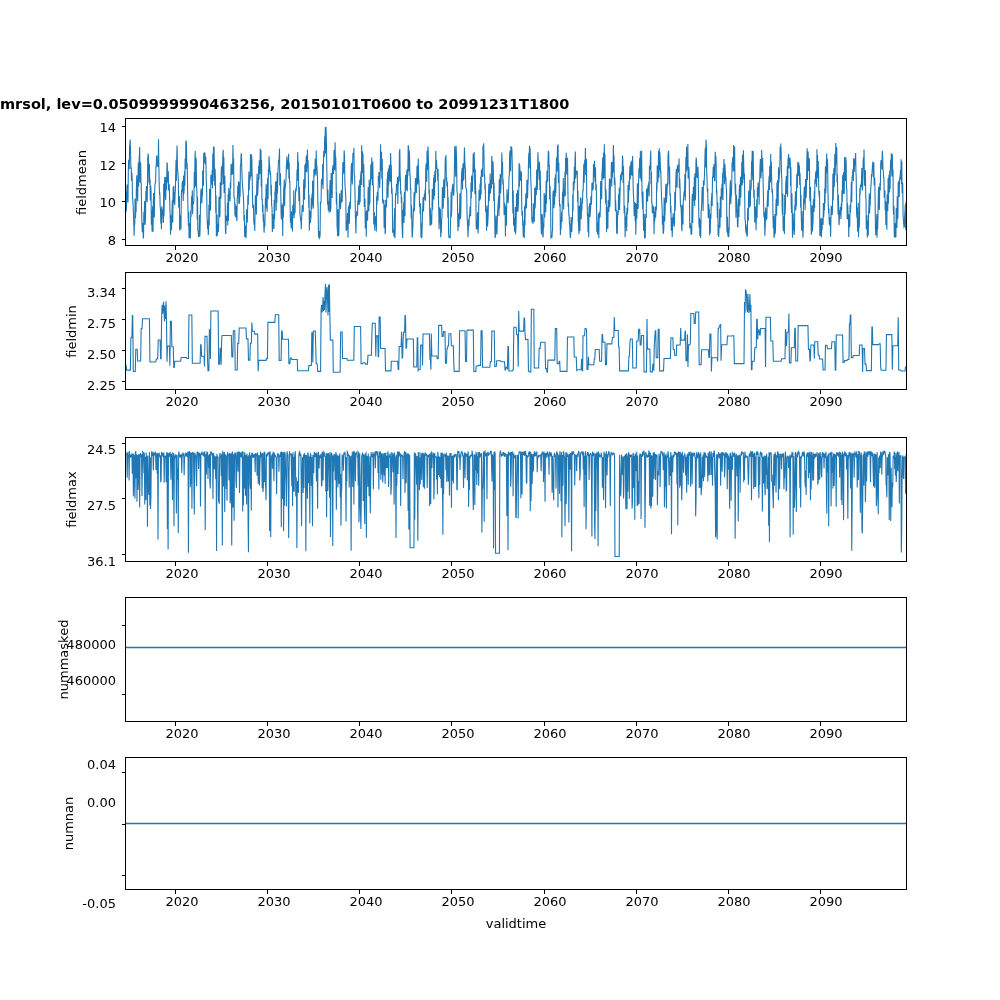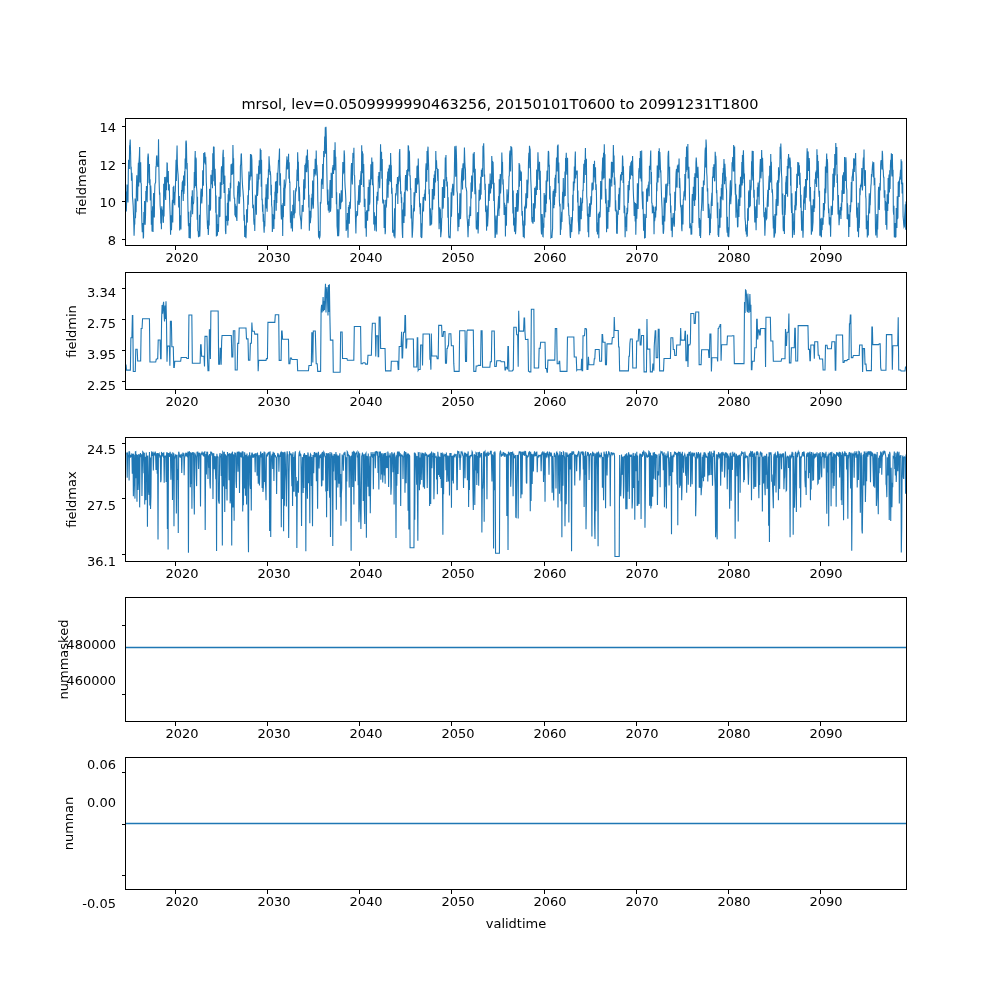--- a/index.html
+++ b/index.html
@@ -18,24 +18,24 @@
     position: relative;
     width: 1000px;
     height: 1000px;
     background: #ffffff;
   }
   .fig-title {
     position: absolute;
     left: 0;
     top: 96px;
     width: 1000px;
-    text-align: center;
     font-size: 14.5px;
     color: #000000;
     white-space: nowrap;
+    font-weight: bold;
   }
   .panel {
     position: absolute;
     box-sizing: border-box;
     border: 1.1px solid #000000;
     background: #ffffff;
     overflow: hidden;
   }
   .panel svg {
     display: block;
@@ -103,21 +103,21 @@
   <div class="xtick" style="left:704px; top:250px; width:60px;">2080</div>
   <div class="xtick" style="left:796px; top:250px; width:60px;">2090</div>
 
   <div class="panel" id="panel-fieldmin" style="left:125px; top:272px; width:782px; height:118px;">
     <svg viewBox="0 0 782 118" preserveAspectRatio="none">
       <polyline id="p2" fill="none" stroke="#1f77b4" stroke-width="1.1" points="0.0,93.2 0.5,98.8 1.0,98.8 1.5,98.8 2.0,98.8 2.4,98.8 2.9,98.8 3.4,98.8 3.9,98.8 4.4,98.8 4.9,65.9 5.4,65.9 5.9,65.9 6.4,43.3 6.8,43.3 7.3,100.2 7.8,100.2 8.3,100.2 8.8,100.2 9.3,100.2 9.8,77.6 10.3,77.6 10.8,77.6 11.2,77.6 11.7,89.6 12.2,89.6 12.7,89.6 13.2,89.6 13.7,89.6 14.2,89.6 14.7,89.6 15.2,56.5 15.6,56.5 16.1,56.5 16.6,46.6 17.1,46.6 17.6,46.6 18.1,46.6 18.6,46.6 19.1,46.6 19.6,46.6 20.1,46.6 20.5,46.6 21.0,46.6 21.5,46.6 22.0,46.6 22.5,46.6 23.0,46.6 23.5,46.6 24.0,90.6 24.5,90.6 24.9,90.6 25.4,90.6 25.9,90.6 26.4,90.6 26.9,90.6 27.4,90.6 27.9,90.6 28.4,90.6 28.9,90.6 29.3,90.6 29.8,90.6 30.3,87.8 30.8,87.8 31.3,87.1 31.8,87.1 32.3,68.1 32.8,68.1 33.3,68.1 33.7,68.1 34.2,68.1 34.7,87.1 35.2,87.1 35.7,46.4 36.2,32.5 36.7,41.5 37.2,33.0 37.7,29.3 38.1,40.4 38.6,49.4 39.1,33.1 39.6,46.8 40.1,28.8 40.6,49.4 41.1,90.3 41.6,74.4 42.1,74.4 42.5,74.4 43.0,74.4 43.5,74.4 44.0,94.4 44.5,49.2 45.0,49.2 45.5,49.2 46.0,75.0 46.5,75.0 46.9,75.0 47.4,75.0 47.9,96.2 48.4,96.2 48.9,89.8 49.4,89.8 49.9,89.8 50.4,89.8 50.9,89.8 51.4,89.8 51.8,89.8 52.3,89.8 52.8,89.8 53.3,89.8 53.8,89.8 54.3,89.8 54.8,89.8 55.3,85.9 55.8,85.9 56.2,85.9 56.7,85.9 57.2,85.9 57.7,85.9 58.2,85.9 58.7,85.9 59.2,85.9 59.7,85.9 60.2,85.9 60.6,85.9 61.1,87.0 61.6,87.0 62.1,87.0 62.6,87.0 63.1,42.7 63.6,42.7 64.1,42.7 64.6,42.7 65.0,42.7 65.5,42.7 66.0,42.7 66.5,91.8 67.0,91.8 67.5,91.8 68.0,91.8 68.5,91.8 69.0,91.8 69.4,91.8 69.9,91.8 70.4,91.8 70.9,91.8 71.4,91.8 71.9,91.8 72.4,91.8 72.9,91.8 73.4,91.8 73.8,91.8 74.3,91.8 74.8,73.1 75.3,73.1 75.8,84.7 76.3,84.7 76.8,84.7 77.3,84.7 77.8,84.7 78.2,84.7 78.7,95.0 79.2,64.5 79.7,64.5 80.2,64.5 80.7,64.5 81.2,64.5 81.7,86.7 82.2,99.3 82.7,99.3 83.1,99.3 83.6,57.8 84.1,57.8 84.6,87.5 85.1,38.7 85.6,38.7 86.1,38.7 86.6,38.7 87.1,38.7 87.5,38.7 88.0,38.7 88.5,38.7 89.0,38.7 89.5,38.7 90.0,38.7 90.5,38.7 91.0,38.7 91.5,38.7 91.9,38.7 92.4,38.7 92.9,92.8 93.4,92.8 93.9,92.8 94.4,76.6 94.9,76.6 95.4,93.2 95.9,69.1 96.3,63.5 96.8,63.5 97.3,63.5 97.8,63.5 98.3,63.5 98.8,63.5 99.3,63.5 99.8,63.5 100.3,63.5 100.7,63.5 101.2,63.5 101.7,63.5 102.2,63.5 102.7,63.5 103.2,63.5 103.7,63.5 104.2,63.5 104.7,63.5 105.1,63.5 105.6,63.5 106.1,85.3 106.6,85.3 107.1,85.3 107.6,58.8 108.1,58.8 108.6,58.8 109.1,58.8 109.5,98.6 110.0,98.6 110.5,98.6 111.0,98.6 111.5,98.6 112.0,71.6 112.5,71.6 113.0,71.6 113.5,56.0 113.9,56.0 114.4,56.0 114.9,56.0 115.4,56.0 115.9,56.0 116.4,56.0 116.9,56.0 117.4,56.0 117.9,56.0 118.4,56.0 118.8,56.0 119.3,56.0 119.8,56.0 120.3,56.0 120.8,67.0 121.3,67.0 121.8,67.0 122.3,67.0 122.8,88.6 123.2,88.6 123.7,88.6 124.2,88.6 124.7,71.4 125.2,71.4 125.7,71.4 126.2,50.4 126.7,59.2 127.2,59.2 127.6,59.2 128.1,59.2 128.6,59.2 129.1,62.2 129.6,62.2 130.1,62.2 130.6,62.2 131.1,62.2 131.6,62.2 132.0,62.2 132.5,100.0 133.0,88.9 133.5,88.9 134.0,88.9 134.5,88.9 135.0,88.9 135.5,88.9 136.0,88.9 136.4,88.9 136.9,88.9 137.4,88.9 137.9,88.9 138.4,88.9 138.9,88.9 139.4,88.9 139.9,88.9 140.4,88.9 140.8,87.1 141.3,87.1 141.8,87.1 142.3,50.2 142.8,50.2 143.3,50.2 143.8,50.2 144.3,50.2 144.8,50.2 145.2,50.2 145.7,50.2 146.2,50.2 146.7,50.2 147.2,50.2 147.7,50.2 148.2,50.2 148.7,50.2 149.2,50.2 149.7,42.4 150.1,42.4 150.6,42.4 151.1,42.4 151.6,42.4 152.1,42.4 152.6,42.4 153.1,42.4 153.6,88.9 154.1,88.9 154.5,88.9 155.0,88.9 155.5,88.9 156.0,59.1 156.5,59.1 157.0,67.4 157.5,67.4 158.0,67.4 158.5,67.4 158.9,67.4 159.4,67.4 159.9,67.4 160.4,67.4 160.9,67.4 161.4,67.4 161.9,67.4 162.4,67.4 162.9,67.4 163.3,92.4 163.8,92.4 164.3,92.4 164.8,86.4 165.3,86.4 165.8,86.4 166.3,88.0 166.8,88.0 167.3,88.0 167.7,88.0 168.2,88.0 168.7,88.0 169.2,88.0 169.7,88.0 170.2,88.0 170.7,88.0 171.2,88.0 171.7,88.0 172.1,99.4 172.6,99.4 173.1,99.4 173.6,99.4 174.1,99.4 174.6,99.4 175.1,99.4 175.6,99.4 176.1,99.4 176.5,99.4 177.0,99.4 177.5,99.4 178.0,99.4 178.5,99.4 179.0,99.4 179.5,99.4 180.0,99.4 180.5,99.4 181.0,99.4 181.4,99.4 181.9,99.4 182.4,99.4 182.9,99.4 183.4,94.1 183.9,94.1 184.4,94.1 184.9,94.1 185.4,94.1 185.8,94.1 186.3,60.9 186.8,60.9 187.3,91.0 187.8,59.0 188.3,59.0 188.8,59.0 189.3,59.0 189.8,59.0 190.2,74.3 190.7,92.4 191.2,92.4 191.7,92.4 192.2,100.1 192.7,100.1 193.2,100.1 193.7,100.1 194.2,100.1 194.6,100.1 195.1,100.1 195.6,37.5 196.1,32.4 196.6,40.0 197.1,35.9 197.6,24.4 198.1,38.9 198.6,28.4 199.0,37.7 199.5,21.1 200.0,11.0 200.5,40.1 201.0,18.6 201.5,14.2 202.0,25.5 202.5,43.2 203.0,12.2 203.4,39.6 203.9,11.4 204.4,43.9 204.9,68.3 205.4,68.3 205.9,68.3 206.4,68.3 206.9,68.3 207.4,68.3 207.8,101.0 208.3,101.0 208.8,101.0 209.3,101.0 209.8,101.0 210.3,101.0 210.8,101.0 211.3,101.0 211.8,101.0 212.3,101.0 212.7,101.0 213.2,101.0 213.7,101.0 214.2,101.0 214.7,101.0 215.2,60.0 215.7,60.0 216.2,60.0 216.7,60.0 217.1,86.9 217.6,86.9 218.1,86.9 218.6,86.9 219.1,86.9 219.6,86.9 220.1,86.9 220.6,86.9 221.1,86.9 221.5,86.9 222.0,88.8 222.5,88.8 223.0,88.8 223.5,88.8 224.0,88.8 224.5,88.8 225.0,88.8 225.5,88.8 225.9,88.8 226.4,88.8 226.9,88.8 227.4,88.8 227.9,88.8 228.4,88.8 228.9,54.5 229.4,54.5 229.9,54.5 230.3,54.5 230.8,54.5 231.3,54.5 231.8,54.5 232.3,54.5 232.8,54.5 233.3,54.5 233.8,54.5 234.3,54.5 234.7,54.5 235.2,54.5 235.7,92.4 236.2,92.4 236.7,92.4 237.2,92.4 237.7,91.3 238.2,91.3 238.7,91.3 239.1,91.3 239.6,91.3 240.1,92.7 240.6,92.7 241.1,92.7 241.6,92.7 242.1,92.7 242.6,83.7 243.1,83.7 243.5,83.7 244.0,83.7 244.5,83.7 245.0,83.7 245.5,83.7 246.0,83.7 246.5,62.6 247.0,51.1 247.5,51.1 248.0,51.1 248.4,51.1 248.9,51.1 249.4,51.1 249.9,51.1 250.4,85.0 250.9,64.0 251.4,64.0 251.9,64.0 252.4,64.0 252.8,85.1 253.3,85.1 253.8,44.9 254.3,44.9 254.8,44.9 255.3,76.8 255.8,76.8 256.3,76.8 256.8,76.8 257.2,76.8 257.7,76.8 258.2,76.8 258.7,76.8 259.2,76.8 259.7,76.8 260.2,99.6 260.7,99.6 261.2,99.6 261.6,99.6 262.1,99.6 262.6,99.6 263.1,99.6 263.6,99.6 264.1,99.6 264.6,99.6 265.1,99.6 265.6,99.6 266.0,89.7 266.5,89.7 267.0,89.7 267.5,89.7 268.0,89.7 268.5,89.7 269.0,89.7 269.5,89.7 270.0,89.7 270.4,89.7 270.9,89.7 271.4,89.7 271.9,89.7 272.4,89.7 272.9,98.2 273.4,98.2 273.9,74.7 274.4,74.7 274.8,74.7 275.3,74.7 275.8,74.7 276.3,59.8 276.8,86.3 277.3,86.3 277.8,69.1 278.3,60.3 278.8,60.3 279.3,60.3 279.7,43.3 280.2,43.3 280.7,76.2 281.2,76.2 281.7,67.2 282.2,67.2 282.7,67.2 283.2,67.2 283.7,67.2 284.1,67.2 284.6,67.2 285.1,67.2 285.6,67.2 286.1,67.2 286.6,67.2 287.1,67.2 287.6,67.2 288.1,67.2 288.5,95.6 289.0,95.6 289.5,95.6 290.0,95.6 290.5,95.6 291.0,95.6 291.5,95.6 292.0,65.8 292.5,65.8 292.9,99.1 293.4,98.2 293.9,98.2 294.4,98.2 294.9,98.2 295.4,73.3 295.9,73.3 296.4,73.3 296.9,73.3 297.3,94.2 297.8,62.0 298.3,62.0 298.8,62.0 299.3,62.0 299.8,62.0 300.3,62.0 300.8,62.0 301.3,62.0 301.7,62.0 302.2,62.0 302.7,62.0 303.2,62.0 303.7,62.0 304.2,62.0 304.7,87.8 305.2,87.8 305.7,98.3 306.1,61.6 306.6,84.4 307.1,84.4 307.6,84.4 308.1,84.4 308.6,84.4 309.1,84.4 309.6,84.4 310.1,84.4 310.6,84.4 311.0,84.4 311.5,84.4 312.0,87.3 312.5,87.3 313.0,87.3 313.5,53.3 314.0,53.3 314.5,53.3 315.0,53.3 315.4,53.3 315.9,53.3 316.4,53.3 316.9,64.5 317.4,64.5 317.9,64.5 318.4,59.6 318.9,59.6 319.4,59.6 319.8,59.6 320.3,91.7 320.8,91.7 321.3,91.7 321.8,76.8 322.3,76.8 322.8,74.1 323.3,74.1 323.8,61.8 324.2,61.8 324.7,61.8 325.2,61.8 325.7,61.8 326.2,74.0 326.7,74.0 327.2,74.0 327.7,74.0 328.2,74.0 328.6,91.7 329.1,100.1 329.6,100.1 330.1,100.1 330.6,100.1 331.1,100.1 331.6,100.1 332.1,100.1 332.6,100.1 333.0,100.1 333.5,100.1 334.0,100.1 334.5,58.8 335.0,58.8 335.5,58.8 336.0,58.8 336.5,58.8 337.0,58.8 337.4,58.8 337.9,58.8 338.4,58.8 338.9,58.8 339.4,58.8 339.9,58.8 340.4,89.9 340.9,89.9 341.4,89.9 341.8,59.3 342.3,58.1 342.8,58.1 343.3,58.1 343.8,58.1 344.3,58.1 344.8,58.1 345.3,58.1 345.8,58.1 346.3,58.1 346.7,58.1 347.2,58.1 347.7,58.1 348.2,58.1 348.7,100.1 349.2,100.1 349.7,100.1 350.2,100.1 350.7,100.1 351.1,94.6 351.6,94.6 352.1,94.6 352.6,94.6 353.1,94.0 353.6,94.0 354.1,94.0 354.6,94.0 355.1,94.0 355.5,94.0 356.0,58.8 356.5,58.8 357.0,58.8 357.5,95.8 358.0,95.8 358.5,95.8 359.0,95.8 359.5,95.8 359.9,95.8 360.4,95.8 360.9,95.8 361.4,95.8 361.9,95.8 362.4,95.8 362.9,95.8 363.4,95.8 363.9,95.8 364.3,95.8 364.8,95.8 365.3,90.3 365.8,90.3 366.3,90.3 366.8,59.0 367.3,59.0 367.8,59.0 368.3,59.0 368.7,59.0 369.2,59.0 369.7,95.1 370.2,95.1 370.7,95.1 371.2,95.1 371.7,89.3 372.2,89.3 372.7,89.3 373.1,89.3 373.6,89.3 374.1,89.3 374.6,89.3 375.1,89.3 375.6,89.3 376.1,90.3 376.6,90.3 377.1,90.3 377.6,90.3 378.0,90.3 378.5,90.3 379.0,90.3 379.5,90.3 380.0,98.6 380.5,98.6 381.0,95.8 381.5,95.8 382.0,95.8 382.4,98.1 382.9,74.7 383.4,74.7 383.9,99.7 384.4,99.7 384.9,99.7 385.4,99.7 385.9,99.7 386.4,99.7 386.8,99.7 387.3,99.7 387.8,98.7 388.3,98.7 388.8,55.1 389.3,55.1 389.8,55.1 390.3,55.1 390.8,55.1 391.2,55.1 391.7,62.8 392.2,62.8 392.7,62.8 393.2,95.3 393.7,38.3 394.2,59.1 394.7,59.1 395.2,59.1 395.6,59.1 396.1,59.1 396.6,59.1 397.1,59.1 397.6,59.1 398.1,59.1 398.6,59.1 399.1,45.8 399.6,45.8 400.0,60.3 400.5,67.6 401.0,67.6 401.5,67.6 402.0,67.6 402.5,67.5 403.0,67.5 403.5,100.0 404.0,100.0 404.4,100.6 404.9,100.6 405.4,100.6 405.9,100.6 406.4,36.8 406.9,36.8 407.4,36.8 407.9,36.8 408.4,36.8 408.9,36.8 409.3,96.7 409.8,96.7 410.3,96.7 410.8,96.7 411.3,96.7 411.8,96.7 412.3,96.7 412.8,96.7 413.3,96.7 413.7,96.7 414.2,76.7 414.7,76.7 415.2,76.7 415.7,70.4 416.2,70.4 416.7,70.4 417.2,70.4 417.7,70.4 418.1,70.4 418.6,70.4 419.1,70.4 419.6,70.4 420.1,70.4 420.6,97.2 421.1,97.2 421.6,97.2 422.1,100.8 422.5,100.8 423.0,88.6 423.5,88.6 424.0,88.6 424.5,88.6 425.0,88.6 425.5,88.6 426.0,88.6 426.5,88.6 426.9,88.6 427.4,88.6 427.9,88.6 428.4,88.6 428.9,88.6 429.4,88.6 429.9,88.6 430.4,56.6 430.9,56.6 431.3,56.6 431.8,56.6 432.3,92.3 432.8,92.3 433.3,92.3 433.8,92.3 434.3,89.9 434.8,89.9 435.3,100.1 435.7,100.1 436.2,100.1 436.7,100.1 437.2,100.1 437.7,100.1 438.2,100.1 438.7,100.1 439.2,100.1 439.7,100.1 440.2,100.1 440.6,100.1 441.1,100.1 441.6,100.1 442.1,100.1 442.6,65.1 443.1,65.1 443.6,65.1 444.1,65.1 444.6,65.1 445.0,65.1 445.5,65.1 446.0,65.1 446.5,65.1 447.0,65.1 447.5,65.1 448.0,65.1 448.5,65.1 449.0,65.1 449.4,85.4 449.9,85.4 450.4,85.4 450.9,85.4 451.4,85.4 451.9,99.1 452.4,98.4 452.9,98.4 453.4,98.4 453.8,98.4 454.3,98.4 454.8,98.4 455.3,98.4 455.8,98.4 456.3,98.4 456.8,87.2 457.3,99.5 457.8,99.5 458.2,63.8 458.7,63.8 459.2,63.8 459.7,63.8 460.2,56.6 460.7,56.6 461.2,56.6 461.7,57.4 462.2,98.2 462.6,98.2 463.1,98.2 463.6,85.1 464.1,93.4 464.6,93.4 465.1,93.4 465.6,93.4 466.1,93.4 466.6,93.4 467.0,93.4 467.5,93.4 468.0,93.4 468.5,93.4 469.0,93.4 469.5,87.2 470.0,87.2 470.5,77.8 471.0,77.8 471.4,77.8 471.9,77.8 472.4,77.8 472.9,77.8 473.4,77.8 473.9,77.8 474.4,77.8 474.9,89.7 475.4,89.7 475.9,89.7 476.3,89.7 476.8,89.7 477.3,62.7 477.8,62.7 478.3,70.5 478.8,70.5 479.3,70.5 479.8,70.5 480.3,70.5 480.7,93.3 481.2,93.3 481.7,93.3 482.2,72.1 482.7,72.1 483.2,72.1 483.7,72.1 484.2,72.1 484.7,72.1 485.1,72.1 485.6,72.1 486.1,72.1 486.6,72.1 487.1,72.1 487.6,65.6 488.1,65.6 488.6,65.6 489.1,65.6 489.5,44.7 490.0,58.5 490.5,58.5 491.0,58.5 491.5,58.5 492.0,58.5 492.5,58.5 493.0,58.5 493.5,58.5 493.9,75.3 494.4,75.3 494.9,99.6 495.4,99.6 495.9,99.6 496.4,99.6 496.9,99.6 497.4,99.6 497.9,99.6 498.3,99.6 498.8,99.6 499.3,99.6 499.8,99.6 500.3,99.6 500.8,99.6 501.3,99.6 501.8,99.6 502.3,99.6 502.7,99.6 503.2,99.6 503.7,99.6 504.2,84.7 504.7,84.7 505.2,71.5 505.7,67.2 506.2,67.2 506.7,67.2 507.2,67.2 507.6,67.2 508.1,96.6 508.6,96.6 509.1,96.6 509.6,96.6 510.1,96.6 510.6,96.6 511.1,96.6 511.6,96.6 512.0,69.1 512.5,69.1 513.0,69.1 513.5,69.1 514.0,57.3 514.5,57.3 515.0,57.3 515.5,73.1 516.0,73.1 516.4,73.1 516.9,63.6 517.4,63.6 517.9,63.6 518.4,63.6 518.9,63.6 519.4,100.6 519.9,100.6 520.4,100.6 520.8,100.6 521.3,100.6 521.8,100.6 522.3,46.7 522.8,77.4 523.3,77.4 523.8,77.4 524.3,77.4 524.8,77.4 525.2,77.4 525.7,100.6 526.2,100.6 526.7,100.6 527.2,100.6 527.7,100.6 528.2,92.5 528.7,92.5 529.2,99.5 529.6,74.0 530.1,66.1 530.6,58.8 531.1,58.8 531.6,86.1 532.1,86.1 532.6,86.1 533.1,86.1 533.6,57.2 534.0,57.2 534.5,57.2 535.0,99.6 535.5,99.6 536.0,99.6 536.5,99.6 537.0,99.6 537.5,99.6 538.0,99.6 538.5,99.6 538.9,99.6 539.4,86.9 539.9,86.9 540.4,86.9 540.9,86.9 541.4,86.9 541.9,86.9 542.4,86.9 542.9,86.9 543.3,86.9 543.8,86.9 544.3,86.9 544.8,86.9 545.3,86.9 545.8,86.9 546.3,65.9 546.8,65.9 547.3,65.9 547.7,65.9 548.2,65.9 548.7,77.8 549.2,77.8 549.7,77.8 550.2,84.0 550.7,84.0 551.2,84.0 551.7,84.0 552.1,73.2 552.6,73.2 553.1,73.2 553.6,73.2 554.1,73.2 554.6,73.2 555.1,73.2 555.6,73.2 556.1,56.0 556.5,68.3 557.0,68.3 557.5,68.3 558.0,68.3 558.5,68.3 559.0,68.3 559.5,68.3 560.0,68.3 560.5,59.4 560.9,59.4 561.4,89.1 561.9,89.1 562.4,89.1 562.9,62.6 563.4,95.5 563.9,73.1 564.4,73.1 564.9,73.1 565.3,73.1 565.8,71.4 566.3,41.2 566.8,41.2 567.3,41.2 567.8,41.2 568.3,41.2 568.8,41.2 569.3,41.2 569.7,51.4 570.2,51.4 570.7,51.4 571.2,39.6 571.7,39.6 572.2,39.6 572.7,39.6 573.2,39.6 573.7,39.6 574.2,39.6 574.6,93.2 575.1,93.2 575.6,93.2 576.1,93.2 576.6,93.2 577.1,78.0 577.6,78.0 578.1,78.0 578.6,78.0 579.0,78.0 579.5,78.0 580.0,78.0 580.5,78.0 581.0,78.0 581.5,78.0 582.0,78.0 582.5,78.0 583.0,78.0 583.4,78.0 583.9,78.0 584.4,85.9 584.9,85.9 585.4,62.2 585.9,62.2 586.4,62.2 586.9,100.2 587.4,86.2 587.8,86.2 588.3,86.2 588.8,86.2 589.3,86.2 589.8,86.2 590.3,86.2 590.8,86.2 591.3,86.2 591.8,86.2 592.2,86.2 592.7,86.2 593.2,90.0 593.7,56.5 594.2,56.5 594.7,54.6 595.2,54.6 595.7,52.4 596.2,52.4 596.6,89.2 597.1,73.0 597.6,73.0 598.1,73.0 598.6,73.0 599.1,73.0 599.6,73.0 600.1,73.0 600.6,73.0 601.0,73.0 601.5,73.0 602.0,73.0 602.5,73.0 603.0,64.1 603.5,64.1 604.0,64.1 604.5,64.1 605.0,64.1 605.5,64.1 605.9,64.1 606.4,64.1 606.9,64.1 607.4,64.1 607.9,63.8 608.4,63.8 608.9,63.8 609.4,63.8 609.9,92.2 610.3,92.2 610.8,92.2 611.3,92.2 611.8,92.2 612.3,92.2 612.8,92.2 613.3,92.2 613.8,92.2 614.3,92.2 614.7,92.2 615.2,92.2 615.7,92.2 616.2,92.2 616.7,92.2 617.2,92.2 617.7,92.2 618.2,92.2 618.7,92.2 619.1,92.2 619.6,92.2 620.1,29.4 620.6,40.6 621.1,17.2 621.6,17.7 622.1,22.7 622.6,37.9 623.1,39.8 623.5,21.0 624.0,32.4 624.5,40.6 625.0,35.6 625.5,21.3 626.0,39.7 626.5,32.4 627.0,98.4 627.5,98.4 627.9,89.7 628.4,89.7 628.9,89.7 629.4,89.7 629.9,89.7 630.4,76.1 630.9,76.1 631.4,76.1 631.9,76.1 632.3,47.2 632.8,47.2 633.3,67.7 633.8,61.0 634.3,57.7 634.8,57.7 635.3,63.0 635.8,63.0 636.3,56.4 636.8,56.4 637.2,56.4 637.7,56.4 638.2,56.4 638.7,56.4 639.2,56.4 639.7,56.4 640.2,56.4 640.7,56.4 641.2,95.6 641.6,45.0 642.1,45.0 642.6,45.0 643.1,45.0 643.6,45.0 644.1,45.0 644.6,45.0 645.1,45.0 645.6,45.0 646.0,45.0 646.5,69.1 647.0,69.1 647.5,69.1 648.0,69.1 648.5,69.1 649.0,89.8 649.5,89.8 650.0,89.8 650.4,89.8 650.9,89.8 651.4,89.8 651.9,89.8 652.4,89.8 652.9,89.8 653.4,89.8 653.9,89.8 654.4,89.8 654.8,89.8 655.3,89.8 655.8,89.8 656.3,89.8 656.8,89.8 657.3,87.3 657.8,87.3 658.3,87.3 658.8,87.3 659.2,87.3 659.7,87.3 660.2,87.3 660.7,87.3 661.2,56.9 661.7,73.8 662.2,73.8 662.7,60.2 663.2,60.2 663.6,60.2 664.1,60.2 664.6,41.1 665.1,91.4 665.6,91.4 666.1,91.4 666.6,91.4 667.1,76.0 667.6,76.0 668.1,76.0 668.5,76.0 669.0,76.0 669.5,76.0 670.0,76.0 670.5,56.3 671.0,56.3 671.5,89.6 672.0,89.6 672.5,89.6 672.9,89.6 673.4,89.6 673.9,53.5 674.4,53.5 674.9,53.5 675.4,53.5 675.9,53.5 676.4,53.5 676.9,53.5 677.3,53.5 677.8,53.5 678.3,53.5 678.8,53.5 679.3,53.5 679.8,53.5 680.3,53.5 680.8,53.5 681.3,53.5 681.7,53.5 682.2,53.5 682.7,53.5 683.2,53.5 683.7,53.5 684.2,77.7 684.7,77.7 685.2,77.7 685.7,89.3 686.1,89.3 686.6,73.2 687.1,73.2 687.6,73.2 688.1,73.2 688.6,73.2 689.1,73.2 689.6,73.2 690.1,87.3 690.5,69.9 691.0,69.9 691.5,69.9 692.0,69.9 692.5,69.9 693.0,69.9 693.5,69.9 694.0,83.6 694.5,83.6 694.9,83.6 695.4,87.4 695.9,87.4 696.4,87.4 696.9,87.4 697.4,87.4 697.9,87.4 698.4,87.4 698.9,98.7 699.3,98.7 699.8,98.7 700.3,98.7 700.8,98.7 701.3,73.5 701.8,73.5 702.3,73.5 702.8,73.5 703.3,77.1 703.8,77.1 704.2,77.1 704.7,77.1 705.2,77.1 705.7,77.1 706.2,77.1 706.7,77.1 707.2,77.1 707.7,69.9 708.2,69.9 708.6,69.9 709.1,69.9 709.6,69.9 710.1,69.9 710.6,69.9 711.1,99.0 711.6,99.0 712.1,63.0 712.6,63.0 713.0,63.0 713.5,63.0 714.0,63.0 714.5,63.0 715.0,63.0 715.5,63.0 716.0,63.0 716.5,63.0 717.0,63.0 717.4,63.0 717.9,63.0 718.4,63.0 718.9,91.1 719.4,91.1 719.9,91.1 720.4,89.1 720.9,89.1 721.4,89.1 721.8,89.1 722.3,89.1 722.8,89.1 723.3,88.0 723.8,88.0 724.3,88.0 724.8,88.0 725.3,51.6 725.8,51.6 726.2,42.7 726.7,42.7 727.2,86.1 727.7,86.1 728.2,86.1 728.7,86.1 729.2,83.9 729.7,83.9 730.2,83.9 730.6,83.9 731.1,83.9 731.6,83.9 732.1,83.9 732.6,83.9 733.1,83.9 733.6,83.9 734.1,83.9 734.6,83.9 735.1,83.9 735.5,73.3 736.0,73.3 736.5,73.3 737.0,73.3 737.5,73.3 738.0,73.3 738.5,100.7 739.0,76.9 739.5,76.9 739.9,76.9 740.4,76.9 740.9,92.7 741.4,92.7 741.9,92.7 742.4,99.3 742.9,99.3 743.4,99.3 743.9,99.3 744.3,99.3 744.8,99.3 745.3,99.3 745.8,99.3 746.3,99.3 746.8,99.3 747.3,99.3 747.8,54.9 748.3,54.9 748.7,72.9 749.2,72.9 749.7,72.9 750.2,72.9 750.7,72.9 751.2,72.9 751.7,72.9 752.2,72.9 752.7,72.9 753.1,72.9 753.6,72.9 754.1,72.9 754.6,72.9 755.1,72.1 755.6,72.1 756.1,72.1 756.6,96.0 757.1,98.9 757.5,98.9 758.0,98.9 758.5,98.9 759.0,98.9 759.5,98.9 760.0,98.9 760.5,98.9 761.0,98.9 761.5,98.9 761.9,98.9 762.4,62.7 762.9,62.7 763.4,62.7 763.9,62.7 764.4,62.7 764.9,62.7 765.4,62.7 765.9,62.7 766.4,62.7 766.8,62.7 767.3,62.7 767.8,62.7 768.3,98.4 768.8,74.0 769.3,74.0 769.8,74.0 770.3,74.0 770.8,74.0 771.2,74.0 771.7,74.0 772.2,74.0 772.7,74.0 773.2,74.0 773.7,74.0 774.2,45.1 774.7,98.7 775.2,98.7 775.6,98.7 776.1,98.7 776.6,98.7 777.1,99.7 777.6,99.7 778.1,99.7 778.6,99.7 779.1,99.7 779.6,99.7 780.0,99.7 780.5,99.7 781.0,99.7 781.5,95.7 782.0,95.7"></polyline>
     </svg>
   </div>
   <div class="ylabel" style="left:21px; top:324px; width:100px;">fieldmin</div>
   <div class="ytick" style="left:58px; top:378px; width:58px;">2.25</div>
-  <div class="ytick" style="left:58px; top:347px; width:58px;">3.95</div>
+  <div class="ytick" style="left:58px; top:347px; width:58px;">2.50</div>
   <div class="ytick" style="left:58px; top:316px; width:58px;">2.75</div>
   <div class="ytick" style="left:58px; top:285px; width:58px;">3.34</div>
   <div class="xtick" style="left:152px; top:394px; width:60px;">2020</div>
   <div class="xtick" style="left:244px; top:394px; width:60px;">2030</div>
   <div class="xtick" style="left:336px; top:394px; width:60px;">2040</div>
   <div class="xtick" style="left:428px; top:394px; width:60px;">2050</div>
   <div class="xtick" style="left:520px; top:394px; width:60px;">2060</div>
   <div class="xtick" style="left:612px; top:394px; width:60px;">2070</div>
   <div class="xtick" style="left:704px; top:394px; width:60px;">2080</div>
   <div class="xtick" style="left:796px; top:394px; width:60px;">2090</div>
@@ -158,21 +158,21 @@
   <div class="xtick" style="left:796px; top:726px; width:60px;">2090</div>
 
   <div class="panel" id="panel-numnan" style="left:125px; top:757px; width:782px; height:133px;">
     <svg viewBox="0 0 782 133" preserveAspectRatio="none">
       <polyline id="p5" fill="none" stroke="#1f77b4" stroke-width="1.4" points="0,66.5 782,66.5"></polyline>
     </svg>
   </div>
   <div class="ylabel" style="left:18px; top:816px; width:100px;">numnan</div>
   <div class="ytick" style="left:50px; top:896px; width:66px;">-0.05</div>
   <div class="ytick" style="left:50px; top:795px; width:66px;">0.00</div>
-  <div class="ytick" style="left:50px; top:757px; width:66px;">0.06</div>
+  <div class="ytick" style="left:50px; top:757px; width:66px;">0.04</div>
   <div class="xtick" style="left:152px; top:894px; width:60px;">2020</div>
   <div class="xtick" style="left:244px; top:894px; width:60px;">2030</div>
   <div class="xtick" style="left:336px; top:894px; width:60px;">2040</div>
   <div class="xtick" style="left:428px; top:894px; width:60px;">2050</div>
   <div class="xtick" style="left:520px; top:894px; width:60px;">2060</div>
   <div class="xtick" style="left:612px; top:894px; width:60px;">2070</div>
   <div class="xtick" style="left:704px; top:894px; width:60px;">2080</div>
   <div class="xtick" style="left:796px; top:894px; width:60px;">2090</div>
 
   <div class="xlabel" style="left:466px; top:916px; width:100px;">validtime</div>

